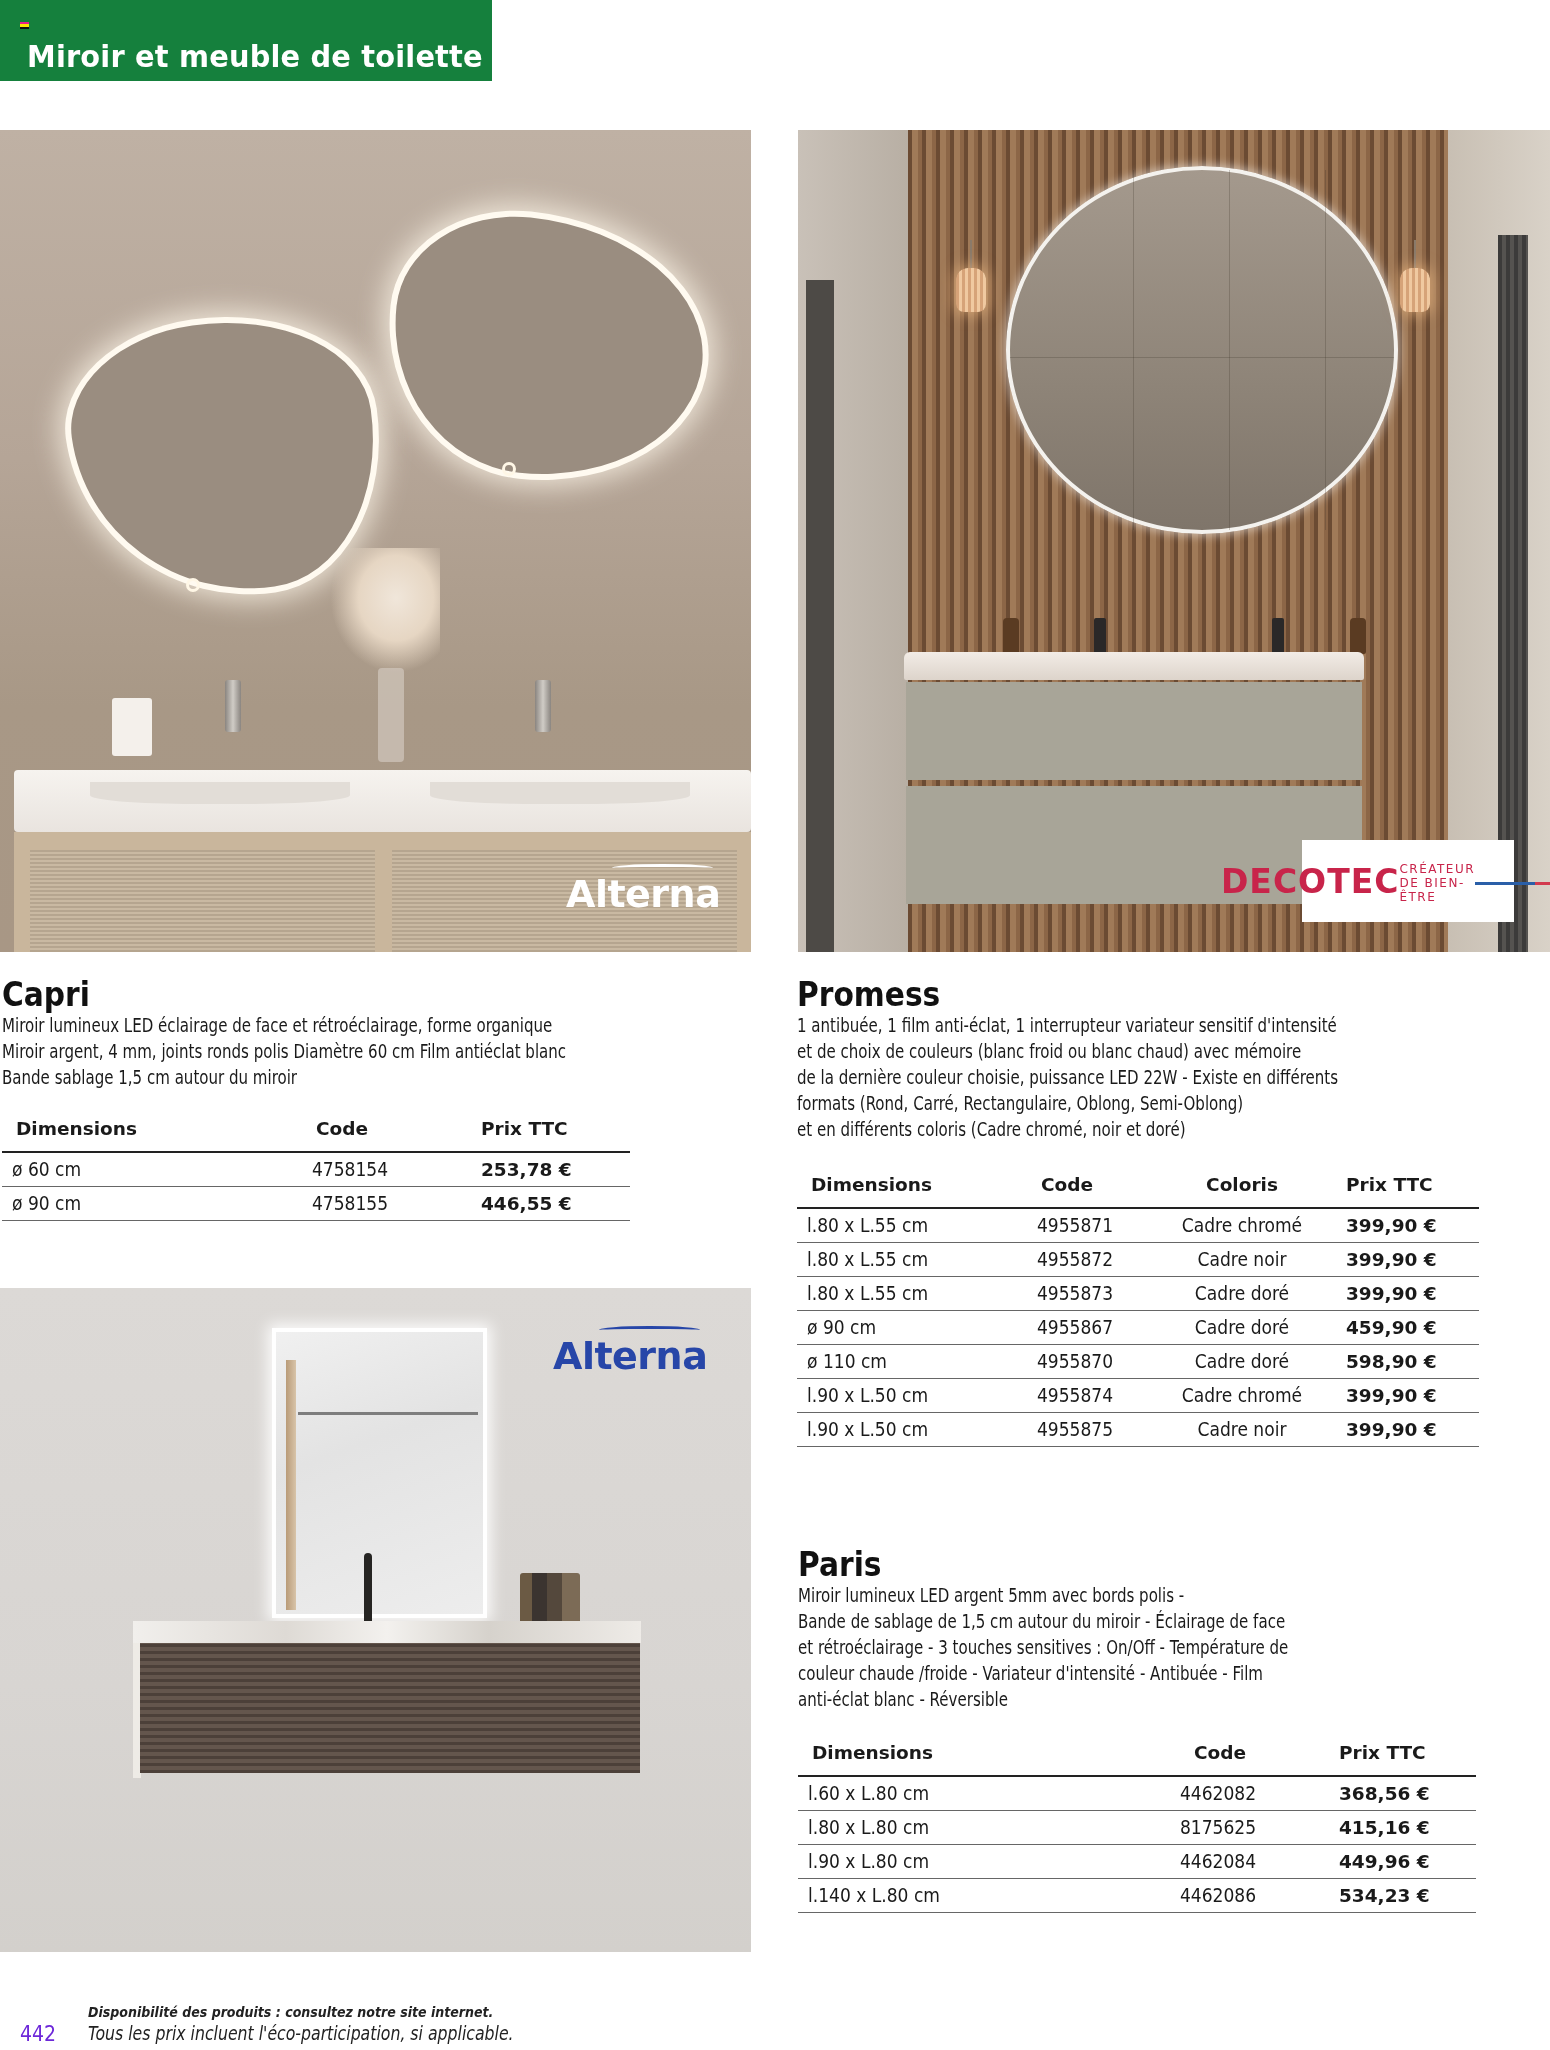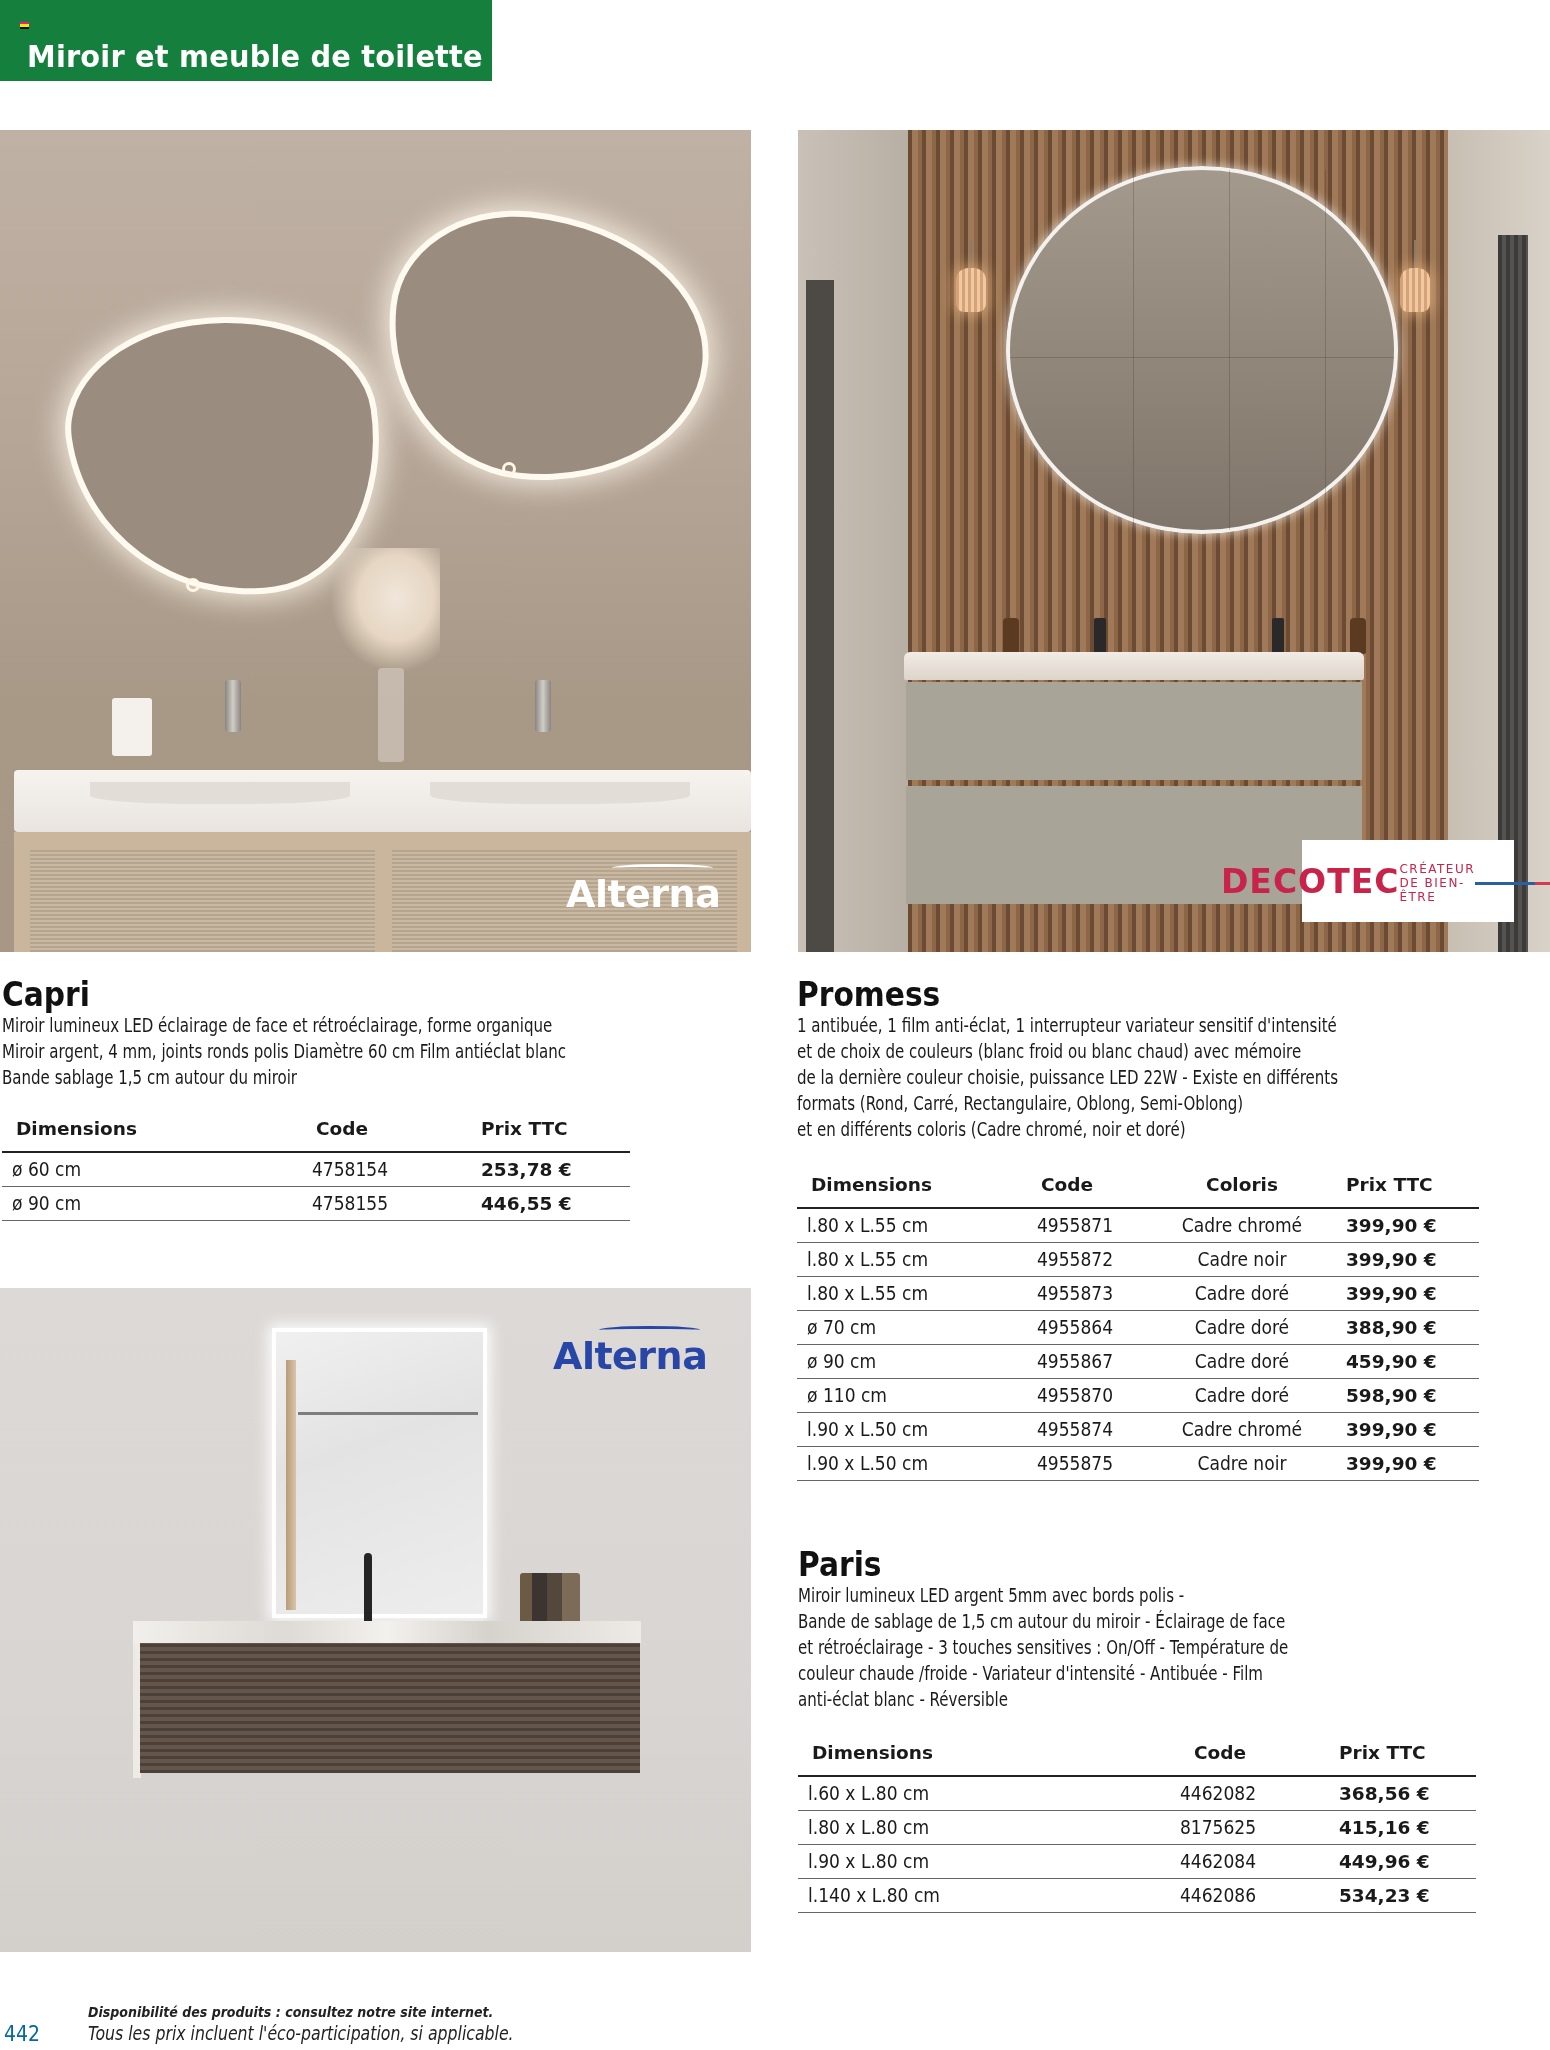--- a/index.html
+++ b/index.html
@@ -72,21 +72,21 @@
   .product-title { position: absolute; font-family: "DejaVu Sans", sans-serif; font-weight: bold; font-size: 33px; color: #111; transform: scaleX(0.9); transform-origin: left top; white-space: nowrap; }
   .product-desc { position: absolute; font-size: 19px; line-height: 26px; color: #1a1a1a; white-space: nowrap; transform: scaleX(0.88); transform-origin: left top; }
 
   table.ptab { position: absolute; border-collapse: collapse; font-size: 19px; color: #1a1a1a; }
   table.ptab th { font-family: "DejaVu Sans", sans-serif; font-weight: bold; font-size: 18.5px; height: 46px; padding: 0 14px; text-align: left; border-bottom: 2.5px solid #222; white-space: nowrap; }
   table.ptab td { height: 34px; padding: 0 10px; border-bottom: 1.5px solid #666; white-space: nowrap; font-weight: normal; }
   table.ptab td.price { font-family: "DejaVu Sans", sans-serif; font-weight: bold; font-size: 18.5px; }
   table.ptab .c { text-align: center; }
 
   
-  .page-number { position: absolute; left: 4px; top: 2022px; font-size: 21px; color: #0369a1; }
+  .page-number { position: absolute; left: 20px; top: 2022px; font-size: 21px; color: #6d28d9; }
   .foot1 { position: absolute; left: 88px; top: 2004px; font-family: "DejaVu Sans", sans-serif; font-size: 14px; font-weight: bold; font-style: italic; color: #222; white-space: nowrap; transform: scaleX(0.9); transform-origin: left top; }
   .foot2 { position: absolute; left: 88px; top: 2022px; font-size: 19px; font-style: italic; color: #222; white-space: nowrap; transform: scaleX(0.92); transform-origin: left top; }
 </style>
 </head>
 <body>
 
 <div class="banner">
   <div class="cmyk">
     <span style="background:#e91e8c"></span>
       <span style="background:#ffe600"></span>
@@ -207,26 +207,20 @@
         <td class="c">Cadre noir</td>
         <td class="price" style="padding-left:14px;">399,90 €</td>
       </tr>
     <tr>
         <td>l.80 x L.55 cm</td>
         <td>4955873</td>
         <td class="c">Cadre doré</td>
         <td class="price" style="padding-left:14px;">399,90 €</td>
       </tr>
     <tr>
-        <td>ø 70 cm</td>
-        <td>4955864</td>
-        <td class="c">Cadre doré</td>
-        <td class="price" style="padding-left:14px;">388,90 €</td>
-      </tr>
-    <tr>
         <td>ø 90 cm</td>
         <td>4955867</td>
         <td class="c">Cadre doré</td>
         <td class="price" style="padding-left:14px;">459,90 €</td>
       </tr>
     <tr>
         <td>ø 110 cm</td>
         <td>4955870</td>
         <td class="c">Cadre doré</td>
         <td class="price" style="padding-left:14px;">598,90 €</td>

